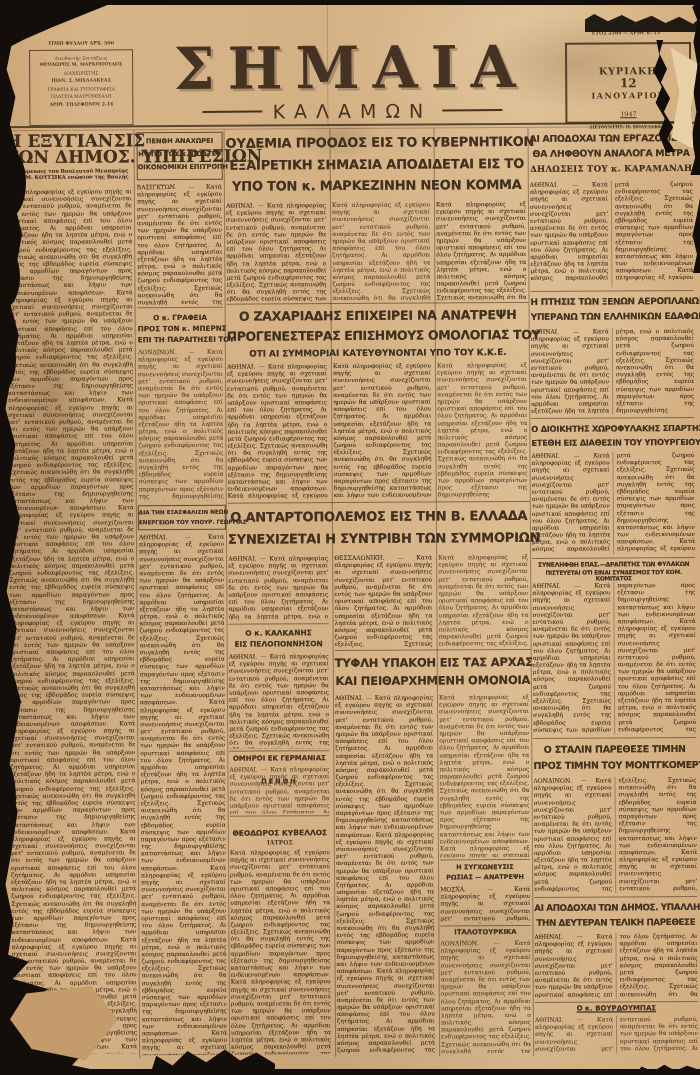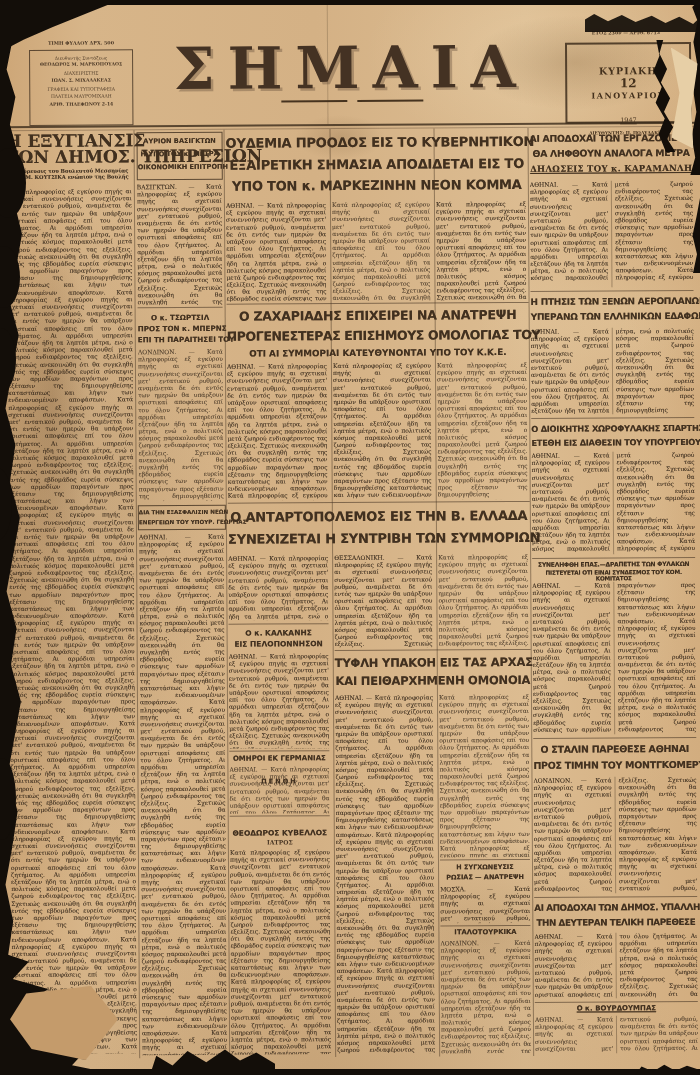--- a/index.html
+++ b/index.html
@@ -60,30 +60,31 @@
       <div class="tiny" style="font-size:4.5px;line-height:1.8;margin-top:3px;">ΔΙΑΧΕΙΡΙΣΤΗΣ</div>
       <div class="tiny" style="font-size:4.6px;font-weight:bold;">ΙΩΑΝ. Σ. ΜΙΧΑΛΑΚΕΑΣ</div>
       <div class="tiny" style="font-size:4.5px;line-height:1.8;margin-top:3px;">ΓΡΑΦΕΙΑ ΚΑΙ ΤΥΠΟΓΡΑΦΕΙΑ</div>
       <div class="tiny" style="font-size:4.5px;">ΠΛΑΤΕΙΑ ΜΑΥΡΟΜΙΧΑΛΗ</div>
       <div class="tiny" style="font-size:4.6px;font-weight:bold;margin-top:3px;">ΑΡΙΘ. ΤΗΛΕΦΩΝΟΥ 2-14</div>
     </div>
 
     <div class="abs masthead-title" style="left:168px;top:34px;width:372px;">ΣΗΜΑΙΑ</div>
     <div class="abs mast-sub" style="left:205px;top:100px;width:300px;">
       <span class="line"></span>
+      <span>ΚΑΛΑΜΩΝ</span>
       <span class="line"></span>
     </div>
 
     <div class="abs tiny" style="left:562px;top:31px;width:134px;font-size:4.8px;font-weight:bold;">ΕΤΟΣ 23ον — ΑΡΙΘ. 6713</div>
     <div class="abs" style="left:568px;top:44px;width:122px;height:77px;border:2px solid rgba(62,46,28,.85);">
       <div class="datebox-inner" style="width:100%;height:100%;">
         <div style="font-size:9.5px;font-weight:bold;letter-spacing:1px;margin-top:21px;">ΚΥΡΙΑΚΗ</div>
         <div style="font-size:12px;font-weight:bold;line-height:1.2;text-align:right;">12</div>
         <div style="font-size:8px;font-weight:bold;letter-spacing:1.5px;">ΙΑΝΟΥΑΡΙΟΥ</div>
-        <div style="font-size:6.5px;margin-top:16px;text-decoration:underline;">1947</div>
+        <div style="font-size:6.5px;margin-top:10px;text-decoration:underline;">1947</div>
         <div style="width:44px;height:1px;background:rgba(62,46,28,.8);margin-top:4px;"></div>
         <div style="font-size:4.4px;font-weight:bold;margin-top:2px;">ΔΙΕΥΘΥΝΤΗΣ: Π. ΠΟΛΥΛΑΚΕΑΣ</div>
       </div>
     </div>
 
     <div class="abs" style="left:0;top:124px;width:700px;height:0;border-top:2px solid rgba(58,42,26,.8);"></div>
     <div class="rule-h" style="left:0;top:127.5px;width:700px;opacity:.6;"></div>
     <div class="rule-v" style="left:330px;top:4px;height:120px;opacity:.5;"></div>
 
     <div class="rule-v" style="left:136px;top:129px;height:928px;"></div>
@@ -93,28 +94,28 @@
     <div class="rule-v" style="left:530px;top:129px;height:928px;"></div>
 
     <div class="abs hl sh" style="left:8px;top:131px;width:126px;font-size:17px;line-height:16px;">
       <div>Η ΕΞΥΓΙΑΝΣΙΣ</div>
       <div>ΤΩΝ ΔΗΜΟΣ. ΥΠΗΡΕΣΙΩΝ</div>
     </div>
     <div class="abs bt" style="left:10px;top:166px;width:122px;height:18px;font-weight:bold;text-align:center;font-size:5.2px;">Η αγόρευσις του Βουλευτού Μεσσηνίας κ. ΔΗΜ. ΚΟΥΤΣΙΚΑ ενώπιον της Βουλής</div>
     <div class="abs bt" style="left:9px;top:186px;width:125px;height:866px;">Κατά πληροφορίας εξ εγκύρου πηγής αι σχετικαί συνεννοήσεις συνεχίζονται μετ' εντατικού ρυθμού, αναμένεται δε ότι εντός των ημερών θα υπάρξουν οριστικαί αποφάσεις επί του όλου ζητήματος. Αι αρμόδιαι υπηρεσίαι εξετάζουν ήδη τα ληπτέα μέτρα, ενώ ο πολιτικός κόσμος παρακολουθεί μετά ζωηρού ενδιαφέροντος τας εξελίξεις. Σχετικώς ανεκοινώθη ότι θα συγκληθή εντός της εβδομάδος ευρεία σύσκεψις των αρμοδίων παραγόντων προς εξέτασιν της δημιουργηθείσης καταστάσεως και λήψιν των ενδεικνυομένων αποφάσεων. Κατά πληροφορίας εξ εγκύρου πηγής αι σχετικαί συνεννοήσεις συνεχίζονται μετ' εντατικού ρυθμού, αναμένεται δε ότι εντός των ημερών θα υπάρξουν οριστικαί αποφάσεις επί του όλου ζητήματος. Αι αρμόδιαι υπηρεσίαι εξετάζουν ήδη τα ληπτέα μέτρα, ενώ ο πολιτικός κόσμος παρακολουθεί μετά ζωηρού ενδιαφέροντος τας εξελίξεις. Σχετικώς ανεκοινώθη ότι θα συγκληθή εντός της εβδομάδος ευρεία σύσκεψις των αρμοδίων παραγόντων προς εξέτασιν της δημιουργηθείσης καταστάσεως και λήψιν των ενδεικνυομένων αποφάσεων. Κατά πληροφορίας εξ εγκύρου πηγής αι σχετικαί συνεννοήσεις συνεχίζονται μετ' εντατικού ρυθμού, αναμένεται δε ότι εντός των ημερών θα υπάρξουν οριστικαί αποφάσεις επί του όλου ζητήματος. Αι αρμόδιαι υπηρεσίαι εξετάζουν ήδη τα ληπτέα μέτρα, ενώ ο πολιτικός κόσμος παρακολουθεί μετά ζωηρού ενδιαφέροντος τας εξελίξεις. Σχετικώς ανεκοινώθη ότι θα συγκληθή εντός της εβδομάδος ευρεία σύσκεψις των αρμοδίων παραγόντων προς εξέτασιν της δημιουργηθείσης καταστάσεως και λήψιν των ενδεικνυομένων αποφάσεων. Κατά πληροφορίας εξ εγκύρου πηγής αι σχετικαί συνεννοήσεις συνεχίζονται μετ' εντατικού ρυθμού, αναμένεται δε ότι εντός των ημερών θα υπάρξουν οριστικαί αποφάσεις επί του όλου ζητήματος. Αι αρμόδιαι υπηρεσίαι εξετάζουν ήδη τα ληπτέα μέτρα, ενώ ο πολιτικός κόσμος παρακολουθεί μετά ζωηρού ενδιαφέροντος τας εξελίξεις. Σχετικώς ανεκοινώθη ότι θα συγκληθή εντός της εβδομάδος ευρεία σύσκεψις των αρμοδίων παραγόντων προς εξέτασιν της δημιουργηθείσης καταστάσεως και λήψιν των ενδεικνυομένων αποφάσεων. Κατά πληροφορίας εξ εγκύρου πηγής αι σχετικαί συνεννοήσεις συνεχίζονται μετ' εντατικού ρυθμού, αναμένεται δε ότι εντός των ημερών θα υπάρξουν οριστικαί αποφάσεις επί του όλου ζητήματος. Αι αρμόδιαι υπηρεσίαι εξετάζουν ήδη τα ληπτέα μέτρα, ενώ ο πολιτικός κόσμος παρακολουθεί μετά ζωηρού ενδιαφέροντος τας εξελίξεις. Σχετικώς ανεκοινώθη ότι θα συγκληθή εντός της εβδομάδος ευρεία σύσκεψις των αρμοδίων παραγόντων προς εξέτασιν της δημιουργηθείσης καταστάσεως και λήψιν των ενδεικνυομένων αποφάσεων. Κατά πληροφορίας εξ εγκύρου πηγής αι σχετικαί συνεννοήσεις συνεχίζονται μετ' εντατικού ρυθμού, αναμένεται δε ότι εντός των ημερών θα υπάρξουν οριστικαί αποφάσεις επί του όλου ζητήματος. Αι αρμόδιαι υπηρεσίαι εξετάζουν ήδη τα ληπτέα μέτρα, ενώ ο πολιτικός κόσμος παρακολουθεί μετά ζωηρού ενδιαφέροντος τας εξελίξεις. Σχετικώς ανεκοινώθη ότι θα συγκληθή εντός της εβδομάδος ευρεία σύσκεψις των αρμοδίων παραγόντων προς εξέτασιν της δημιουργηθείσης καταστάσεως και λήψιν των ενδεικνυομένων αποφάσεων. Κατά πληροφορίας εξ εγκύρου πηγής αι σχετικαί συνεννοήσεις συνεχίζονται μετ' εντατικού ρυθμού, αναμένεται δε ότι εντός των ημερών θα υπάρξουν οριστικαί αποφάσεις επί του όλου ζητήματος. Αι αρμόδιαι υπηρεσίαι εξετάζουν ήδη τα ληπτέα μέτρα, ενώ ο πολιτικός κόσμος παρακολουθεί μετά ζωηρού ενδιαφέροντος τας εξελίξεις. Σχετικώς ανεκοινώθη ότι θα συγκληθή εντός της εβδομάδος ευρεία σύσκεψις των αρμοδίων παραγόντων προς εξέτασιν της δημιουργηθείσης καταστάσεως και λήψιν των ενδεικνυομένων αποφάσεων. Κατά πληροφορίας εξ εγκύρου πηγής αι σχετικαί συνεννοήσεις συνεχίζονται μετ' εντατικού ρυθμού, αναμένεται δε ότι εντός των ημερών θα υπάρξουν οριστικαί αποφάσεις επί του όλου ζητήματος. Αι αρμόδιαι υπηρεσίαι εξετάζουν ήδη τα ληπτέα μέτρα, ενώ ο πολιτικός κόσμος παρακολουθεί μετά ζωηρού ενδιαφέροντος τας εξελίξεις. Σχετικώς ανεκοινώθη ότι θα συγκληθή εντός της εβδομάδος ευρεία σύσκεψις των αρμοδίων παραγόντων προς εξέτασιν της δημιουργηθείσης καταστάσεως και λήψιν των ενδεικνυομένων αποφάσεων. Κατά πληροφορίας εξ εγκύρου πηγής αι σχετικαί συνεννοήσεις συνεχίζονται μετ' εντατικού ρυθμού, αναμένεται δε ότι εντός των ημερών θα υπάρξουν οριστικαί αποφάσεις επί του όλου ζητήματος. Αι αρμόδιαι υπηρεσίαι εξετάζουν ήδη τα ληπτέα μέτρα, ενώ ο πολιτικός κόσμος παρακολουθεί μετά ζωηρού ενδιαφέροντος τας εξελίξεις. Σχετικώς ανεκοινώθη ότι θα συγκληθή εντός της εβδομάδος ευρεία σύσκεψις των αρμοδίων παραγόντων προς εξέτασιν της δημιουργηθείσης καταστάσεως και λήψιν των ενδεικνυομένων αποφάσεων. Κατά πληροφορίας εξ εγκύρου πηγής αι σχετικαί συνεννοήσεις συνεχίζονται μετ' εντατικού ρυθμού, αναμένεται δε ότι εντός των ημερών θα υπάρξουν οριστικαί αποφάσεις επί του όλου ζητήματος. Αι αρμόδιαι υπηρεσίαι εξετάζουν ήδη τα ληπτέα μέτρα, ενώ ο πολιτικός κόσμος παρακολουθεί μετά ζωηρού ενδιαφέροντος τας εξελίξεις. Σχετικώς ανεκοινώθη ότι θα συγκληθή εντός της εβδομάδος ευρεία σύσκεψις των αρμοδίων παραγόντων προς εξέτασιν της δημιουργηθείσης καταστάσεως και λήψιν των ενδεικνυομένων αποφάσεων.</div>
 
     <div class="abs box hl" style="left:139px;top:131px;width:84px;height:44px;font-size:6.6px;line-height:13px;padding-top:2px;">
-      <div>ΑΥΡΙΟΝ ΒΑΣΙΓΚΤΩΝ</div>
-      <div>Η ΥΠΟ ΤΟΥ κ. ΜΕΤΡΑ</div>
+      <div>ΠΕΝΘΗ ΑΝΑΧΩΡΕΙ</div>
+      <div>Η ΥΠΟ ΤΟΥ κ. ΠΟΛΤΕΡ</div>
       <div>ΟΙΚΟΝΟΜΙΚΗ ΕΠΙΤΡΟΠΗ</div>
     </div>
     <div class="abs bt" style="left:139px;top:182px;width:85px;height:122px;">ΒΑΣΙΓΚΤΩΝ. — Κατά πληροφορίας εξ εγκύρου πηγής αι σχετικαί συνεννοήσεις συνεχίζονται μετ' εντατικού ρυθμού, αναμένεται δε ότι εντός των ημερών θα υπάρξουν οριστικαί αποφάσεις επί του όλου ζητήματος. Αι αρμόδιαι υπηρεσίαι εξετάζουν ήδη τα ληπτέα μέτρα, ενώ ο πολιτικός κόσμος παρακολουθεί μετά ζωηρού ενδιαφέροντος τας εξελίξεις. Σχετικώς ανεκοινώθη ότι θα συγκληθή εντός της εβδομάδος ευρεία σύσκεψις των αρμοδίων παραγόντων προς εξέτασιν της δημιουργηθείσης καταστάσεως και λήψιν των ενδεικνυομένων αποφάσεων. Κατά πληροφορίας εξ εγκύρου πηγής αι σχετικαί συνεννοήσεις συνεχίζονται μετ' εντατικού ρυθμού, αναμένεται δε ότι εντός των ημερών θα υπάρξουν οριστικαί αποφάσεις επί του όλου ζητήματος. Αι αρμόδιαι υπηρεσίαι εξετάζουν ήδη τα ληπτέα μέτρα, ενώ ο πολιτικός κόσμος παρακολουθεί μετά ζωηρού ενδιαφέροντος τας εξελίξεις. Σχετικώς ανεκοινώθη ότι θα συγκληθή εντός της εβδομάδος ευρεία σύσκεψις των αρμοδίων παραγόντων προς εξέτασιν της δημιουργηθείσης καταστάσεως και λήψιν των ενδεικνυομένων αποφάσεων.</div>
     <div class="rule-h" style="left:139px;top:306px;width:85px;"></div>
     <div class="abs hl" style="left:139px;top:311px;width:85px;font-size:7.2px;line-height:11px;">
-      <div>Ο κ. ΤΣΩΡΤΣΙΛ</div>
+      <div>Ο κ. ΓΡΑΦΕΙΑ</div>
       <div>ΠΡΟΣ ΤΟΝ κ. ΜΠΕΡΝΣ</div>
       <div>ΕΠΙ ΤΗ ΠΑΡΑΙΤΗΣΕΙ ΤΟΥ</div>
     </div>
     <div class="abs bt faded" style="left:139px;top:347px;width:85px;height:153px;">ΛΟΝΔΙΝΟΝ. — Κατά πληροφορίας εξ εγκύρου πηγής αι σχετικαί συνεννοήσεις συνεχίζονται μετ' εντατικού ρυθμού, αναμένεται δε ότι εντός των ημερών θα υπάρξουν οριστικαί αποφάσεις επί του όλου ζητήματος. Αι αρμόδιαι υπηρεσίαι εξετάζουν ήδη τα ληπτέα μέτρα, ενώ ο πολιτικός κόσμος παρακολουθεί μετά ζωηρού ενδιαφέροντος τας εξελίξεις. Σχετικώς ανεκοινώθη ότι θα συγκληθή εντός της εβδομάδος ευρεία σύσκεψις των αρμοδίων παραγόντων προς εξέτασιν της δημιουργηθείσης καταστάσεως και λήψιν των ενδεικνυομένων αποφάσεων. Κατά πληροφορίας εξ εγκύρου πηγής αι σχετικαί συνεννοήσεις συνεχίζονται μετ' εντατικού ρυθμού, αναμένεται δε ότι εντός των ημερών θα υπάρξουν οριστικαί αποφάσεις επί του όλου ζητήματος. Αι αρμόδιαι υπηρεσίαι εξετάζουν ήδη τα ληπτέα μέτρα, ενώ ο πολιτικός κόσμος παρακολουθεί μετά ζωηρού ενδιαφέροντος τας εξελίξεις. Σχετικώς ανεκοινώθη ότι θα συγκληθή εντός της εβδομάδος ευρεία σύσκεψις των αρμοδίων παραγόντων προς εξέτασιν της δημιουργηθείσης καταστάσεως και λήψιν των ενδεικνυομένων αποφάσεων. Κατά πληροφορίας εξ εγκύρου πηγής αι σχετικαί συνεννοήσεις συνεχίζονται μετ' εντατικού ρυθμού, αναμένεται δε ότι εντός των ημερών θα υπάρξουν οριστικαί αποφάσεις επί του όλου ζητήματος. Αι αρμόδιαι υπηρεσίαι εξετάζουν ήδη τα ληπτέα μέτρα, ενώ ο πολιτικός κόσμος παρακολουθεί μετά ζωηρού ενδιαφέροντος τας εξελίξεις. Σχετικώς ανεκοινώθη ότι θα συγκληθή εντός της εβδομάδος ευρεία σύσκεψις των αρμοδίων παραγόντων προς εξέτασιν της δημιουργηθείσης καταστάσεως και λήψιν των ενδεικνυομένων αποφάσεων.</div>
     <div class="abs box hl" style="left:138px;top:504px;width:86px;height:22px;font-size:5.6px;line-height:10px;padding-top:1px;">
       <div>ΔΙΑ ΤΗΝ ΕΞΑΣΦΑΛΙΣΙΝ ΝΕΩΝ</div>
       <div>ΕΝΕΡΓΕΙΩΝ ΤΟΥ ΥΠΟΥΡ. ΓΕΩΡΓΙΑΣ</div>
     </div>
     <div class="abs bt" style="left:139px;top:532px;width:85px;height:522px;">ΑΘΗΝΑΙ. — Κατά πληροφορίας εξ εγκύρου πηγής αι σχετικαί συνεννοήσεις συνεχίζονται μετ' εντατικού ρυθμού, αναμένεται δε ότι εντός των ημερών θα υπάρξουν οριστικαί αποφάσεις επί του όλου ζητήματος. Αι αρμόδιαι υπηρεσίαι εξετάζουν ήδη τα ληπτέα μέτρα, ενώ ο πολιτικός κόσμος παρακολουθεί μετά ζωηρού ενδιαφέροντος τας εξελίξεις. Σχετικώς ανεκοινώθη ότι θα συγκληθή εντός της εβδομάδος ευρεία σύσκεψις των αρμοδίων παραγόντων προς εξέτασιν της δημιουργηθείσης καταστάσεως και λήψιν των ενδεικνυομένων αποφάσεων. Κατά πληροφορίας εξ εγκύρου πηγής αι σχετικαί συνεννοήσεις συνεχίζονται μετ' εντατικού ρυθμού, αναμένεται δε ότι εντός των ημερών θα υπάρξουν οριστικαί αποφάσεις επί του όλου ζητήματος. Αι αρμόδιαι υπηρεσίαι εξετάζουν ήδη τα ληπτέα μέτρα, ενώ ο πολιτικός κόσμος παρακολουθεί μετά ζωηρού ενδιαφέροντος τας εξελίξεις. Σχετικώς ανεκοινώθη ότι θα συγκληθή εντός της εβδομάδος ευρεία σύσκεψις των αρμοδίων παραγόντων προς εξέτασιν της δημιουργηθείσης καταστάσεως και λήψιν των ενδεικνυομένων αποφάσεων. Κατά πληροφορίας εξ εγκύρου πηγής αι σχετικαί συνεννοήσεις συνεχίζονται μετ' εντατικού ρυθμού, αναμένεται δε ότι εντός των ημερών θα υπάρξουν οριστικαί αποφάσεις επί του όλου ζητήματος. Αι αρμόδιαι υπηρεσίαι εξετάζουν ήδη τα ληπτέα μέτρα, ενώ ο πολιτικός κόσμος παρακολουθεί μετά ζωηρού ενδιαφέροντος τας εξελίξεις. Σχετικώς ανεκοινώθη ότι θα συγκληθή εντός της εβδομάδος ευρεία σύσκεψις των αρμοδίων παραγόντων προς εξέτασιν της δημιουργηθείσης καταστάσεως και λήψιν των ενδεικνυομένων αποφάσεων. Κατά πληροφορίας εξ εγκύρου πηγής αι σχετικαί συνεννοήσεις συνεχίζονται μετ' εντατικού ρυθμού, αναμένεται δε ότι εντός των ημερών θα υπάρξουν οριστικαί αποφάσεις επί του όλου ζητήματος. Αι αρμόδιαι υπηρεσίαι εξετάζουν ήδη τα ληπτέα μέτρα, ενώ ο πολιτικός κόσμος παρακολουθεί μετά ζωηρού ενδιαφέροντος τας εξελίξεις. Σχετικώς ανεκοινώθη ότι θα συγκληθή εντός της εβδομάδος ευρεία σύσκεψις των αρμοδίων παραγόντων προς εξέτασιν της δημιουργηθείσης καταστάσεως και λήψιν των ενδεικνυομένων αποφάσεων. Κατά πληροφορίας εξ εγκύρου πηγής αι σχετικαί συνεννοήσεις συνεχίζονται μετ' εντατικού ρυθμού, αναμένεται δε ότι εντός των ημερών θα υπάρξουν οριστικαί αποφάσεις επί του όλου ζητήματος. Αι αρμόδιαι υπηρεσίαι εξετάζουν ήδη τα ληπτέα μέτρα, ενώ ο πολιτικός κόσμος παρακολουθεί μετά ζωηρού ενδιαφέροντος τας εξελίξεις. Σχετικώς ανεκοινώθη ότι θα συγκληθή εντός της εβδομάδος ευρεία σύσκεψις των αρμοδίων παραγόντων προς εξέτασιν της δημιουργηθείσης καταστάσεως και λήψιν των ενδεικνυομένων αποφάσεων.</div>
 
@@ -177,41 +178,41 @@
     </div>
     <div class="abs bt" style="left:438px;top:886px;width:90px;height:38px;">ΜΟΣΧΑ. — Κατά πληροφορίας εξ εγκύρου πηγής αι σχετικαί συνεννοήσεις συνεχίζονται μετ' εντατικού ρυθμού, αναμένεται δε ότι εντός των ημερών θα υπάρξουν οριστικαί αποφάσεις επί του όλου ζητήματος. Αι αρμόδιαι υπηρεσίαι εξετάζουν ήδη τα ληπτέα μέτρα, ενώ ο πολιτικός κόσμος παρακολουθεί μετά ζωηρού ενδιαφέροντος τας εξελίξεις. Σχετικώς ανεκοινώθη ότι θα συγκληθή εντός της εβδομάδος ευρεία σύσκεψις των αρμοδίων παραγόντων προς εξέτασιν της δημιουργηθείσης καταστάσεως και λήψιν των ενδεικνυομένων αποφάσεων.</div>
     <div class="rule-h" style="left:438px;top:926px;width:90px;"></div>
     <div class="abs hl" style="left:438px;top:929px;width:90px;font-size:6.8px;">ΙΤΑΛΟΤΟΥΡΚΙΚΑ</div>
     <div class="abs bt faded" style="left:438px;top:940px;width:90px;height:114px;">ΛΟΝΔΙΝΟΝ. — Κατά πληροφορίας εξ εγκύρου πηγής αι σχετικαί συνεννοήσεις συνεχίζονται μετ' εντατικού ρυθμού, αναμένεται δε ότι εντός των ημερών θα υπάρξουν οριστικαί αποφάσεις επί του όλου ζητήματος. Αι αρμόδιαι υπηρεσίαι εξετάζουν ήδη τα ληπτέα μέτρα, ενώ ο πολιτικός κόσμος παρακολουθεί μετά ζωηρού ενδιαφέροντος τας εξελίξεις. Σχετικώς ανεκοινώθη ότι θα συγκληθή εντός της εβδομάδος ευρεία σύσκεψις των αρμοδίων παραγόντων προς εξέτασιν της δημιουργηθείσης καταστάσεως και λήψιν των ενδεικνυομένων αποφάσεων. Κατά πληροφορίας εξ εγκύρου πηγής αι σχετικαί συνεννοήσεις συνεχίζονται μετ' εντατικού ρυθμού, αναμένεται δε ότι εντός των ημερών θα υπάρξουν οριστικαί αποφάσεις επί του όλου ζητήματος. Αι αρμόδιαι υπηρεσίαι εξετάζουν ήδη τα ληπτέα μέτρα, ενώ ο πολιτικός κόσμος παρακολουθεί μετά ζωηρού ενδιαφέροντος τας εξελίξεις. Σχετικώς ανεκοινώθη ότι θα συγκληθή εντός της εβδομάδος ευρεία σύσκεψις των αρμοδίων παραγόντων προς εξέτασιν της δημιουργηθείσης καταστάσεως και λήψιν των ενδεικνυομένων αποφάσεων.</div>
 
     <div class="abs hl" style="left:532px;top:132px;width:163px;font-size:9.3px;line-height:15px;letter-spacing:-.3px;">
       <div>ΑΙ ΑΠΟΔΟΧΑΙ ΤΩΝ ΕΡΓΑΖΟΜΕΝΩΝ</div>
       <div>ΘΑ ΛΗΦΘΟΥΝ ΑΝΑΛΟΓΑ ΜΕΤΡΑ</div>
     </div>
-    <div class="abs hl sh" style="left:532px;top:165px;width:163px;font-size:8.5px;letter-spacing:.3px;text-decoration:underline;">ΔΗΛΩΣΕΙΣ ΤΟΥ κ. ΚΑΡΑΜΑΝΛΗ</div>
+    <div class="abs hl sh" style="left:532px;top:165px;width:163px;font-size:8.5px;letter-spacing:.3px;">ΔΗΛΩΣΕΙΣ ΤΟΥ κ. ΚΑΡΑΜΑΝΛΗ</div>
     <div class="abs bt cols2" style="left:532px;top:182px;width:163px;height:107px;">ΑΘΗΝΑΙ. — Κατά πληροφορίας εξ εγκύρου πηγής αι σχετικαί συνεννοήσεις συνεχίζονται μετ' εντατικού ρυθμού, αναμένεται δε ότι εντός των ημερών θα υπάρξουν οριστικαί αποφάσεις επί του όλου ζητήματος. Αι αρμόδιαι υπηρεσίαι εξετάζουν ήδη τα ληπτέα μέτρα, ενώ ο πολιτικός κόσμος παρακολουθεί μετά ζωηρού ενδιαφέροντος τας εξελίξεις. Σχετικώς ανεκοινώθη ότι θα συγκληθή εντός της εβδομάδος ευρεία σύσκεψις των αρμοδίων παραγόντων προς εξέτασιν της δημιουργηθείσης καταστάσεως και λήψιν των ενδεικνυομένων αποφάσεων. Κατά πληροφορίας εξ εγκύρου πηγής αι σχετικαί συνεννοήσεις συνεχίζονται μετ' εντατικού ρυθμού, αναμένεται δε ότι εντός των ημερών θα υπάρξουν οριστικαί αποφάσεις επί του όλου ζητήματος. Αι αρμόδιαι υπηρεσίαι εξετάζουν ήδη τα ληπτέα μέτρα, ενώ ο πολιτικός κόσμος παρακολουθεί μετά ζωηρού ενδιαφέροντος τας εξελίξεις. Σχετικώς ανεκοινώθη ότι θα συγκληθή εντός της εβδομάδος ευρεία σύσκεψις των αρμοδίων παραγόντων προς εξέτασιν της δημιουργηθείσης καταστάσεως και λήψιν των ενδεικνυομένων αποφάσεων. Κατά πληροφορίας εξ εγκύρου πηγής αι σχετικαί συνεννοήσεις συνεχίζονται μετ' εντατικού ρυθμού, αναμένεται δε ότι εντός των ημερών θα υπάρξουν οριστικαί αποφάσεις επί του όλου ζητήματος. Αι αρμόδιαι υπηρεσίαι εξετάζουν ήδη τα ληπτέα μέτρα, ενώ ο πολιτικός κόσμος παρακολουθεί μετά ζωηρού ενδιαφέροντος τας εξελίξεις. Σχετικώς ανεκοινώθη ότι θα συγκληθή εντός της εβδομάδος ευρεία σύσκεψις των αρμοδίων παραγόντων προς εξέτασιν της δημιουργηθείσης καταστάσεως και λήψιν των ενδεικνυομένων αποφάσεων.</div>
     <div class="rule-h" style="left:532px;top:292px;width:163px;"></div>
     <div class="abs hl" style="left:532px;top:296px;width:163px;font-size:9px;line-height:15px;letter-spacing:-.3px;">
       <div>Η ΠΤΗΣΙΣ ΤΩΝ ΞΕΝΩΝ ΑΕΡΟΠΛΑΝΩΝ</div>
       <div>ΥΠΕΡΑΝΩ ΤΩΝ ΕΛΛΗΝΙΚΩΝ ΕΔΑΦΩΝ</div>
     </div>
     <div class="abs bt cols2" style="left:532px;top:329px;width:163px;height:87px;">ΑΘΗΝΑΙ. — Κατά πληροφορίας εξ εγκύρου πηγής αι σχετικαί συνεννοήσεις συνεχίζονται μετ' εντατικού ρυθμού, αναμένεται δε ότι εντός των ημερών θα υπάρξουν οριστικαί αποφάσεις επί του όλου ζητήματος. Αι αρμόδιαι υπηρεσίαι εξετάζουν ήδη τα ληπτέα μέτρα, ενώ ο πολιτικός κόσμος παρακολουθεί μετά ζωηρού ενδιαφέροντος τας εξελίξεις. Σχετικώς ανεκοινώθη ότι θα συγκληθή εντός της εβδομάδος ευρεία σύσκεψις των αρμοδίων παραγόντων προς εξέτασιν της δημιουργηθείσης καταστάσεως και λήψιν των ενδεικνυομένων αποφάσεων. Κατά πληροφορίας εξ εγκύρου πηγής αι σχετικαί συνεννοήσεις συνεχίζονται μετ' εντατικού ρυθμού, αναμένεται δε ότι εντός των ημερών θα υπάρξουν οριστικαί αποφάσεις επί του όλου ζητήματος. Αι αρμόδιαι υπηρεσίαι εξετάζουν ήδη τα ληπτέα μέτρα, ενώ ο πολιτικός κόσμος παρακολουθεί μετά ζωηρού ενδιαφέροντος τας εξελίξεις. Σχετικώς ανεκοινώθη ότι θα συγκληθή εντός της εβδομάδος ευρεία σύσκεψις των αρμοδίων παραγόντων προς εξέτασιν της δημιουργηθείσης καταστάσεως και λήψιν των ενδεικνυομένων αποφάσεων. Κατά πληροφορίας εξ εγκύρου πηγής αι σχετικαί συνεννοήσεις συνεχίζονται μετ' εντατικού ρυθμού, αναμένεται δε ότι εντός των ημερών θα υπάρξουν οριστικαί αποφάσεις επί του όλου ζητήματος. Αι αρμόδιαι υπηρεσίαι εξετάζουν ήδη τα ληπτέα μέτρα, ενώ ο πολιτικός κόσμος παρακολουθεί μετά ζωηρού ενδιαφέροντος τας εξελίξεις. Σχετικώς ανεκοινώθη ότι θα συγκληθή εντός της εβδομάδος ευρεία σύσκεψις των αρμοδίων παραγόντων προς εξέτασιν της δημιουργηθείσης καταστάσεως και λήψιν των ενδεικνυομένων αποφάσεων.</div>
     <div class="rule-h" style="left:532px;top:419px;width:163px;"></div>
     <div class="abs hl" style="left:532px;top:423px;width:163px;font-size:8.3px;line-height:14px;letter-spacing:-.3px;">
       <div>Ο ΔΙΟΙΚΗΤΗΣ ΧΩΡΟΦΥΛΑΚΗΣ ΣΠΑΡΤΗΣ</div>
       <div>ΕΤΕΘΗ ΕΙΣ ΔΙΑΘΕΣΙΝ ΤΟΥ ΥΠΟΥΡΓΕΙΟΥ</div>
     </div>
     <div class="abs bt cols2" style="left:532px;top:453px;width:163px;height:103px;">ΑΘΗΝΑΙ. — Κατά πληροφορίας εξ εγκύρου πηγής αι σχετικαί συνεννοήσεις συνεχίζονται μετ' εντατικού ρυθμού, αναμένεται δε ότι εντός των ημερών θα υπάρξουν οριστικαί αποφάσεις επί του όλου ζητήματος. Αι αρμόδιαι υπηρεσίαι εξετάζουν ήδη τα ληπτέα μέτρα, ενώ ο πολιτικός κόσμος παρακολουθεί μετά ζωηρού ενδιαφέροντος τας εξελίξεις. Σχετικώς ανεκοινώθη ότι θα συγκληθή εντός της εβδομάδος ευρεία σύσκεψις των αρμοδίων παραγόντων προς εξέτασιν της δημιουργηθείσης καταστάσεως και λήψιν των ενδεικνυομένων αποφάσεων. Κατά πληροφορίας εξ εγκύρου πηγής αι σχετικαί συνεννοήσεις συνεχίζονται μετ' εντατικού ρυθμού, αναμένεται δε ότι εντός των ημερών θα υπάρξουν οριστικαί αποφάσεις επί του όλου ζητήματος. Αι αρμόδιαι υπηρεσίαι εξετάζουν ήδη τα ληπτέα μέτρα, ενώ ο πολιτικός κόσμος παρακολουθεί μετά ζωηρού ενδιαφέροντος τας εξελίξεις. Σχετικώς ανεκοινώθη ότι θα συγκληθή εντός της εβδομάδος ευρεία σύσκεψις των αρμοδίων παραγόντων προς εξέτασιν της δημιουργηθείσης καταστάσεως και λήψιν των ενδεικνυομένων αποφάσεων. Κατά πληροφορίας εξ εγκύρου πηγής αι σχετικαί συνεννοήσεις συνεχίζονται μετ' εντατικού ρυθμού, αναμένεται δε ότι εντός των ημερών θα υπάρξουν οριστικαί αποφάσεις επί του όλου ζητήματος. Αι αρμόδιαι υπηρεσίαι εξετάζουν ήδη τα ληπτέα μέτρα, ενώ ο πολιτικός κόσμος παρακολουθεί μετά ζωηρού ενδιαφέροντος τας εξελίξεις. Σχετικώς ανεκοινώθη ότι θα συγκληθή εντός της εβδομάδος ευρεία σύσκεψις των αρμοδίων παραγόντων προς εξέτασιν της δημιουργηθείσης καταστάσεως και λήψιν των ενδεικνυομένων αποφάσεων.</div>
     <div class="rule-h" style="left:532px;top:559px;width:163px;"></div>
     <div class="abs hl" style="left:532px;top:562px;width:163px;font-size:6px;letter-spacing:-.2px;">ΣΥΝΕΛΗΦΘΗ ΕΠΑΣ.—ΔΡΑΠΕΤΗΣ ΤΩΝ ΦΥΛΑΚΩΝ</div>
     <div class="abs hl" style="left:532px;top:571px;width:163px;font-size:5.7px;letter-spacing:-.2px;">ΠΙΣΤΕΥΕΤΑΙ ΟΤΙ ΕΙΝΑΙ ΣΥΝΔΕΣΜΟΣ ΤΟΥ ΚΟΜ. ΚΟΜΙΤΑΤΟΣ</div>
     <div class="abs bt cols2" style="left:532px;top:583px;width:163px;height:153px;">ΑΘΗΝΑΙ. — Κατά πληροφορίας εξ εγκύρου πηγής αι σχετικαί συνεννοήσεις συνεχίζονται μετ' εντατικού ρυθμού, αναμένεται δε ότι εντός των ημερών θα υπάρξουν οριστικαί αποφάσεις επί του όλου ζητήματος. Αι αρμόδιαι υπηρεσίαι εξετάζουν ήδη τα ληπτέα μέτρα, ενώ ο πολιτικός κόσμος παρακολουθεί μετά ζωηρού ενδιαφέροντος τας εξελίξεις. Σχετικώς ανεκοινώθη ότι θα συγκληθή εντός της εβδομάδος ευρεία σύσκεψις των αρμοδίων παραγόντων προς εξέτασιν της δημιουργηθείσης καταστάσεως και λήψιν των ενδεικνυομένων αποφάσεων. Κατά πληροφορίας εξ εγκύρου πηγής αι σχετικαί συνεννοήσεις συνεχίζονται μετ' εντατικού ρυθμού, αναμένεται δε ότι εντός των ημερών θα υπάρξουν οριστικαί αποφάσεις επί του όλου ζητήματος. Αι αρμόδιαι υπηρεσίαι εξετάζουν ήδη τα ληπτέα μέτρα, ενώ ο πολιτικός κόσμος παρακολουθεί μετά ζωηρού ενδιαφέροντος τας εξελίξεις. Σχετικώς ανεκοινώθη ότι θα συγκληθή εντός της εβδομάδος ευρεία σύσκεψις των αρμοδίων παραγόντων προς εξέτασιν της δημιουργηθείσης καταστάσεως και λήψιν των ενδεικνυομένων αποφάσεων. Κατά πληροφορίας εξ εγκύρου πηγής αι σχετικαί συνεννοήσεις συνεχίζονται μετ' εντατικού ρυθμού, αναμένεται δε ότι εντός των ημερών θα υπάρξουν οριστικαί αποφάσεις επί του όλου ζητήματος. Αι αρμόδιαι υπηρεσίαι εξετάζουν ήδη τα ληπτέα μέτρα, ενώ ο πολιτικός κόσμος παρακολουθεί μετά ζωηρού ενδιαφέροντος τας εξελίξεις. Σχετικώς ανεκοινώθη ότι θα συγκληθή εντός της εβδομάδος ευρεία σύσκεψις των αρμοδίων παραγόντων προς εξέτασιν της δημιουργηθείσης καταστάσεως και λήψιν των ενδεικνυομένων αποφάσεων. Κατά πληροφορίας εξ εγκύρου πηγής αι σχετικαί συνεννοήσεις συνεχίζονται μετ' εντατικού ρυθμού, αναμένεται δε ότι εντός των ημερών θα υπάρξουν οριστικαί αποφάσεις επί του όλου ζητήματος. Αι αρμόδιαι υπηρεσίαι εξετάζουν ήδη τα ληπτέα μέτρα, ενώ ο πολιτικός κόσμος παρακολουθεί μετά ζωηρού ενδιαφέροντος τας εξελίξεις. Σχετικώς ανεκοινώθη ότι θα συγκληθή εντός της εβδομάδος ευρεία σύσκεψις των αρμοδίων παραγόντων προς εξέτασιν της δημιουργηθείσης καταστάσεως και λήψιν των ενδεικνυομένων αποφάσεων.</div>
     <div class="rule-h" style="left:532px;top:739px;width:163px;"></div>
     <div class="abs hl" style="left:532px;top:743px;width:163px;font-size:9.5px;line-height:16px;letter-spacing:-.3px;">
-      <div>Ο ΣΤΑΛΙΝ ΠΑΡΕΘΕΣΕ ΑΘΗΝΑΙ</div>
+      <div>Ο ΣΤΑΛΙΝ ΠΑΡΕΘΕΣΕ ΤΙΜΗΝ</div>
       <div>ΠΡΟΣ ΤΙΜΗΝ ΤΟΥ ΜΟΝΤΓΚΟΜΕΡΥ</div>
     </div>
     <div class="abs bt cols2" style="left:532px;top:778px;width:163px;height:117px;">ΛΟΝΔΙΝΟΝ. — Κατά πληροφορίας εξ εγκύρου πηγής αι σχετικαί συνεννοήσεις συνεχίζονται μετ' εντατικού ρυθμού, αναμένεται δε ότι εντός των ημερών θα υπάρξουν οριστικαί αποφάσεις επί του όλου ζητήματος. Αι αρμόδιαι υπηρεσίαι εξετάζουν ήδη τα ληπτέα μέτρα, ενώ ο πολιτικός κόσμος παρακολουθεί μετά ζωηρού ενδιαφέροντος τας εξελίξεις. Σχετικώς ανεκοινώθη ότι θα συγκληθή εντός της εβδομάδος ευρεία σύσκεψις των αρμοδίων παραγόντων προς εξέτασιν της δημιουργηθείσης καταστάσεως και λήψιν των ενδεικνυομένων αποφάσεων. Κατά πληροφορίας εξ εγκύρου πηγής αι σχετικαί συνεννοήσεις συνεχίζονται μετ' εντατικού ρυθμού, αναμένεται δε ότι εντός των ημερών θα υπάρξουν οριστικαί αποφάσεις επί του όλου ζητήματος. Αι αρμόδιαι υπηρεσίαι εξετάζουν ήδη τα ληπτέα μέτρα, ενώ ο πολιτικός κόσμος παρακολουθεί μετά ζωηρού ενδιαφέροντος τας εξελίξεις. Σχετικώς ανεκοινώθη ότι θα συγκληθή εντός της εβδομάδος ευρεία σύσκεψις των αρμοδίων παραγόντων προς εξέτασιν της δημιουργηθείσης καταστάσεως και λήψιν των ενδεικνυομένων αποφάσεων. Κατά πληροφορίας εξ εγκύρου πηγής αι σχετικαί συνεννοήσεις συνεχίζονται μετ' εντατικού ρυθμού, αναμένεται δε ότι εντός των ημερών θα υπάρξουν οριστικαί αποφάσεις επί του όλου ζητήματος. Αι αρμόδιαι υπηρεσίαι εξετάζουν ήδη τα ληπτέα μέτρα, ενώ ο πολιτικός κόσμος παρακολουθεί μετά ζωηρού ενδιαφέροντος τας εξελίξεις. Σχετικώς ανεκοινώθη ότι θα συγκληθή εντός της εβδομάδος ευρεία σύσκεψις των αρμοδίων παραγόντων προς εξέτασιν της δημιουργηθείσης καταστάσεως και λήψιν των ενδεικνυομένων αποφάσεων.</div>
     <div class="rule-h" style="left:532px;top:898px;width:163px;"></div>
     <div class="abs hl" style="left:532px;top:902px;width:163px;font-size:8.8px;line-height:15px;letter-spacing:-.4px;">
       <div>ΑΙ ΑΠΟΔΟΧΑΙ ΤΩΝ ΔΗΜΟΣ. ΥΠΑΛΛΗΛΩΝ</div>
       <div>ΤΗΝ ΔΕΥΤΕΡΑΝ ΤΕΛΙΚΗ ΠΑΡΕΘΕΣΕ</div>
     </div>
     <div class="abs bt cols2" style="left:532px;top:934px;width:163px;height:66px;">ΑΘΗΝΑΙ. — Κατά πληροφορίας εξ εγκύρου πηγής αι σχετικαί συνεννοήσεις συνεχίζονται μετ' εντατικού ρυθμού, αναμένεται δε ότι εντός των ημερών θα υπάρξουν οριστικαί αποφάσεις επί του όλου ζητήματος. Αι αρμόδιαι υπηρεσίαι εξετάζουν ήδη τα ληπτέα μέτρα, ενώ ο πολιτικός κόσμος παρακολουθεί μετά ζωηρού ενδιαφέροντος τας εξελίξεις. Σχετικώς ανεκοινώθη ότι θα συγκληθή εντός της εβδομάδος ευρεία σύσκεψις των αρμοδίων παραγόντων προς εξέτασιν της δημιουργηθείσης καταστάσεως και λήψιν των ενδεικνυομένων αποφάσεων. Κατά πληροφορίας εξ εγκύρου πηγής αι σχετικαί συνεννοήσεις συνεχίζονται μετ' εντατικού ρυθμού, αναμένεται δε ότι εντός των ημερών θα υπάρξουν οριστικαί αποφάσεις επί του όλου ζητήματος. Αι αρμόδιαι υπηρεσίαι εξετάζουν ήδη τα ληπτέα μέτρα, ενώ ο πολιτικός κόσμος παρακολουθεί μετά ζωηρού ενδιαφέροντος τας εξελίξεις. Σχετικώς ανεκοινώθη ότι θα συγκληθή εντός της εβδομάδος ευρεία σύσκεψις των αρμοδίων παραγόντων προς εξέτασιν της δημιουργηθείσης καταστάσεως και λήψιν των ενδεικνυομένων αποφάσεων.</div>
     <div class="rule-h" style="left:532px;top:1003px;width:163px;"></div>

